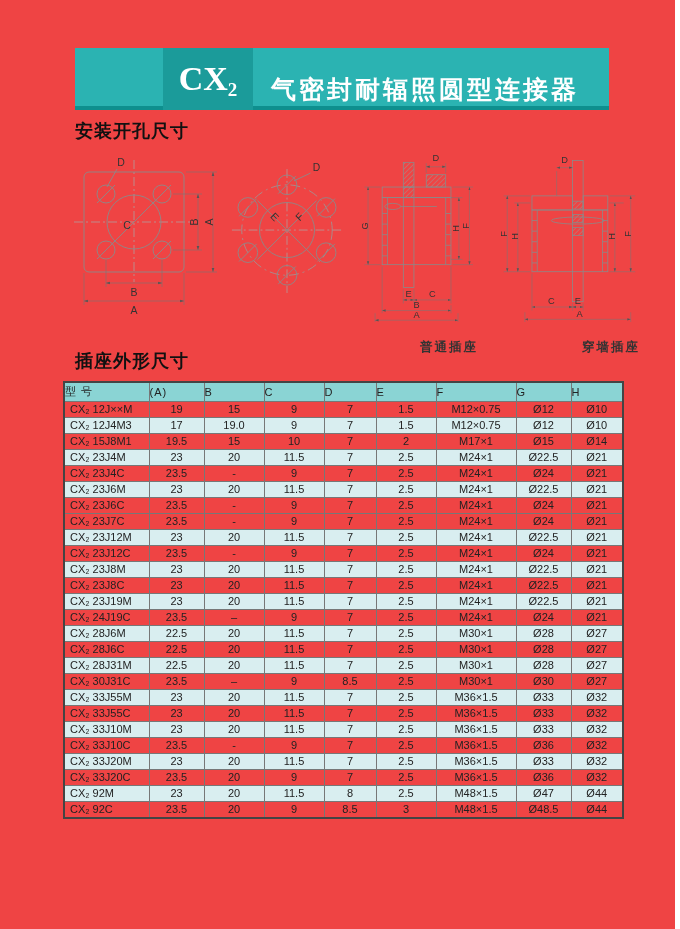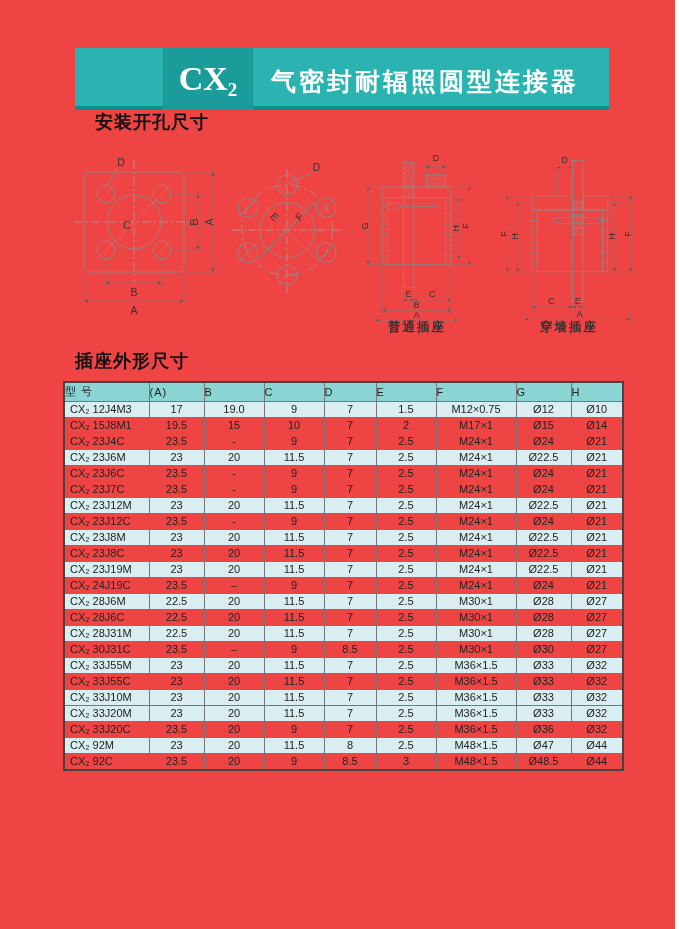--- a/index.html
+++ b/index.html
@@ -9,29 +9,29 @@
   *{margin:0;padding:0;box-sizing:border-box;}
   body{background:#fff;font-family:"Liberation Sans",sans-serif;}
   .page{position:relative;width:675px;height:929px;background:#ef4444;overflow:hidden;}
 
   .header-bar{position:absolute;left:75px;top:48px;width:534px;height:62px;background:var(--teal);}
   .header-bar::after{content:"";position:absolute;left:0;bottom:0;width:100%;height:4px;background:var(--teal-deep);}
   .logo-box{position:absolute;left:88px;top:0;width:90px;height:100%;background:var(--teal-dark);
             display:flex;align-items:center;justify-content:center;color:#fff;
             font-family:"Liberation Serif",serif;font-weight:bold;font-size:34px;z-index:2;}
   .logo-sub{font-size:0.56em;align-self:flex-end;margin-bottom:9px;}
-  .header-title{position:absolute;left:196px;top:4px;height:58px;display:flex;align-items:center;
+  .header-title{position:absolute;left:196px;top:12px;height:58px;display:flex;align-items:center;
             color:#fff;font-size:25px;font-weight:bold;letter-spacing:3px;font-family:Liberation Serif, serif;}
 
   .section-title{position:absolute;left:75px;font-size:18px;font-weight:bold;color:#111;letter-spacing:1px;}
-  #sec1{top:110px;margin-left:20px;} #sec2{top:349px;}
+  #sec1{top:119px;} #sec2{top:349px;}
 
   .drw{position:absolute;}
   #d1{left:72px;top:150px;} #d2{left:228px;top:153px;} #d3{left:356px;top:150px;} #d4{left:498px;top:150px;}
-  .drw-caption{position:absolute;top:319px;text-align:center;font-size:12.5px;font-weight:bold;color:#333;letter-spacing:2px;}
+  .drw-caption{position:absolute;top:339px;text-align:right;font-size:12.5px;font-weight:bold;color:#333;letter-spacing:2px;}
   #cap3{left:356px;width:122px;} #cap4{left:498px;width:142px;}
   svg text{font-family:"Liberation Sans",sans-serif;font-size:10.5px;fill:#333;}
 
   .spec-table{position:absolute;left:63px;top:381px;width:559px;border-collapse:collapse;table-layout:fixed;
               font-size:11px;color:#222;border:2px solid var(--frame);}
   .spec-table th{background:var(--th-bg);height:19px;font-weight:normal;border:1px solid var(--grid);
                  text-align:left;letter-spacing:1px;}
   .spec-table td{height:15px;line-height:15px;border:1px solid var(--grid);text-align:center;padding:0;
                  white-space:nowrap;overflow:hidden;}
   .spec-table td.model{text-align:left;padding-left:5px;}
@@ -280,42 +280,64 @@
           <th>B</th>
           <th>C</th>
           <th>D</th>
           <th>E</th>
           <th>F</th>
           <th>G</th>
           <th>H</th>
         </tr>
       </thead>
     <tbody>
-        <tr class="alt">
-          <td class="model">CX₂ 12J4M3</td>
-          <td>17</td>
-          <td>19.0</td>
+        <tr>
+          <td class="model">CX₂ 12J××M</td>
+          <td>19</td>
+          <td>15</td>
           <td>9</td>
           <td>7</td>
           <td>1.5</td>
           <td>M12×0.75</td>
           <td>Ø12</td>
           <td>Ø10</td>
         </tr>
+        <tr class="alt">
+          <td class="model">CX₂ 12J4M3</td>
+          <td>17</td>
+          <td>19.0</td>
+          <td>9</td>
+          <td>7</td>
+          <td>1.5</td>
+          <td>M12×0.75</td>
+          <td>Ø12</td>
+          <td>Ø10</td>
+        </tr>
         <tr>
           <td class="model">CX₂ 15J8M1</td>
           <td>19.5</td>
           <td>15</td>
           <td>10</td>
           <td>7</td>
           <td>2</td>
           <td>M17×1</td>
           <td>Ø15</td>
           <td>Ø14</td>
         </tr>
+        <tr class="alt">
+          <td class="model">CX₂ 23J4M</td>
+          <td>23</td>
+          <td>20</td>
+          <td>11.5</td>
+          <td>7</td>
+          <td>2.5</td>
+          <td>M24×1</td>
+          <td>Ø22.5</td>
+          <td>Ø21</td>
+        </tr>
         <tr>
           <td class="model">CX₂ 23J4C</td>
           <td>23.5</td>
           <td>-</td>
           <td>9</td>
           <td>7</td>
           <td>2.5</td>
           <td>M24×1</td>
           <td>Ø24</td>
           <td>Ø21</td>
@@ -487,20 +509,31 @@
         </tr>
         <tr class="alt">
           <td class="model">CX₂ 33J10M</td>
           <td>23</td>
           <td>20</td>
           <td>11.5</td>
           <td>7</td>
           <td>2.5</td>
           <td>M36×1.5</td>
           <td>Ø33</td>
+          <td>Ø32</td>
+        </tr>
+        <tr>
+          <td class="model">CX₂ 33J10C</td>
+          <td>23.5</td>
+          <td>-</td>
+          <td>9</td>
+          <td>7</td>
+          <td>2.5</td>
+          <td>M36×1.5</td>
+          <td>Ø36</td>
           <td>Ø32</td>
         </tr>
         <tr class="alt">
           <td class="model">CX₂ 33J20M</td>
           <td>23</td>
           <td>20</td>
           <td>11.5</td>
           <td>7</td>
           <td>2.5</td>
           <td>M36×1.5</td>

